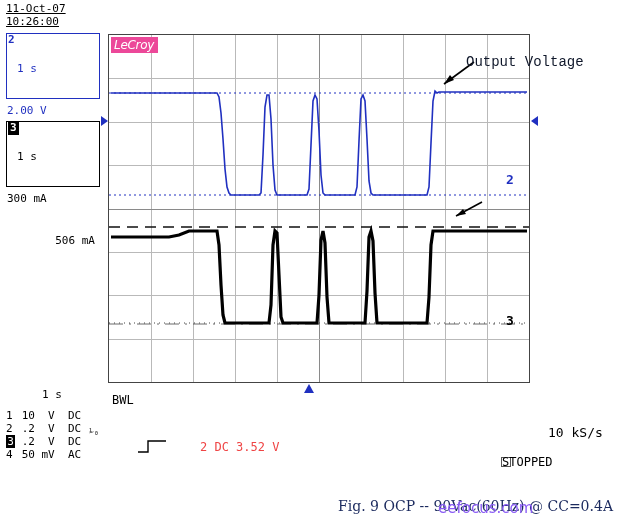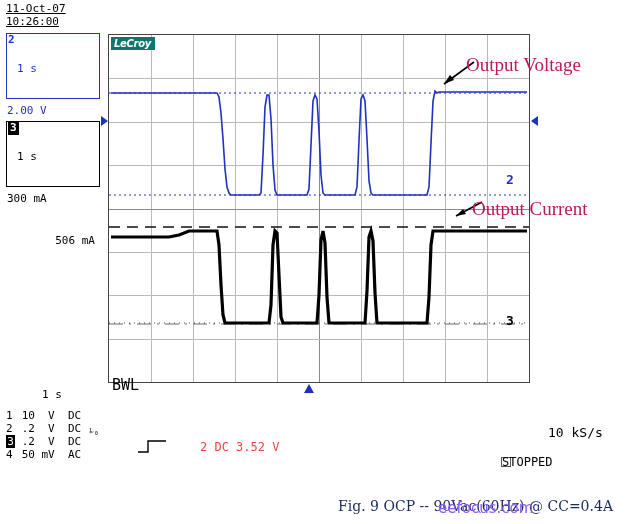--- a/index.html
+++ b/index.html
@@ -55,24 +55,24 @@
   }
   .grat .vline, .grat .hline {
     position:absolute; background:#b9b9b9;
   }
   .grat .vline { width:1px; top:0; bottom:0; }
   .grat .hline { height:1px; left:0; right:0; }
   .grat .vline.center, .grat .hline.center { background:#8a8a8a; }
 
   .lecroy {
     position:absolute; left:2px; top:2px;
-    background:#0f766e; color:#fff;
-    font-size:10px; padding:1px 4px 1px 3px;
+    background:#ec4899; color:#fff;
+    font-size:12px; padding:1px 4px 1px 3px;
     font-family:"DejaVu Sans", sans-serif;
-    font-style:italic; font-weight:bold;
+    font-style:italic; font-weight:normal;
     letter-spacing:-0.3px;
   }
 
   
   .trace { position:absolute; left:0; top:0; }
 
   
   .marker {
     position:absolute; width:0; height:0;
     border-top:5px solid transparent;
@@ -85,43 +85,43 @@
     position:absolute; left:304px; top:384px;
     width:0; height:0;
     border-left:5px solid transparent;
     border-right:5px solid transparent;
     border-bottom:9px solid #2030c0;
   }
 
   
   .annot {
     position:absolute;
-    font-family:Liberation Serif, serif;
-    font-size:19px;
-    color:#be185d;
+    font-family:Liberation Mono, monospace;
+    font-size:14px;
+    color:#0f172a;
     white-space:nowrap;
   }
   #annot-v { left:466px; top:54px; }
   #annot-i { left:472px; top:198px; }
   .arrow { position:absolute; }
 
   .chlabel {
     position:absolute;
     font-family:"DejaVu Sans Mono", monospace;
     font-size:13px; font-weight:bold;
   }
   #chlabel2 { left:506px; top:172px; color:#2030c0; }
   #chlabel3 { left:506px; top:313px; color:#000; }
 
   
   .tb {
     position:absolute; left:42px; top:388px;
     font-size:11px; white-space:pre;
   }
-  .bwl { position:absolute; left:112px; top:376px; font-size:15px; }
+  .bwl { position:absolute; left:112px; top:393px; font-size:12px; }
 
   .chtable {
     position:absolute; left:6px; top:409px;
     font-size:11px; line-height:13px;
   }
   .chtable .row { white-space:pre; height:13px; }
   .chtable .num {
     display:inline-block; width:9px; text-align:left;
   }
   .chtable .num.inv { background:#000; color:#fff; text-align:center; }
@@ -242,21 +242,20 @@
   <svg class="arrow" style="left:436px; top:58px;" width="40" height="30" viewBox="0 0 40 30">
     <line x1="38" y1="4" x2="8" y2="26" stroke="#000" stroke-width="1.6"></line>
     <polygon points="8,26 18,22 14,17" fill="#000"></polygon>
   </svg>
   <div class="annot" id="annot-v">Output Voltage</div>
 
   <svg class="arrow" style="left:450px; top:198px;" width="34" height="22" viewBox="0 0 34 22">
     <line x1="32" y1="4" x2="6" y2="18" stroke="#000" stroke-width="1.6"></line>
     <polygon points="6,18 16,16 13,11" fill="#000"></polygon>
   </svg>
-  <div class="annot" id="annot-i">Output Current</div>
 
   <div class="chlabel" id="chlabel2">2</div>
   <div class="chlabel" id="chlabel3">3</div>
 
   <div class="tb">1 s</div>
   <div class="bwl">BWL</div>
 
   <div class="chtable">
     <div class="row"><span class="num">1</span> <span>10  V</span>  <span>DC</span></div>
     <div class="row"><span class="num">2</span> <span>.2  V</span>  <span>DC</span><span class="sub">⅟₀</span></div>

